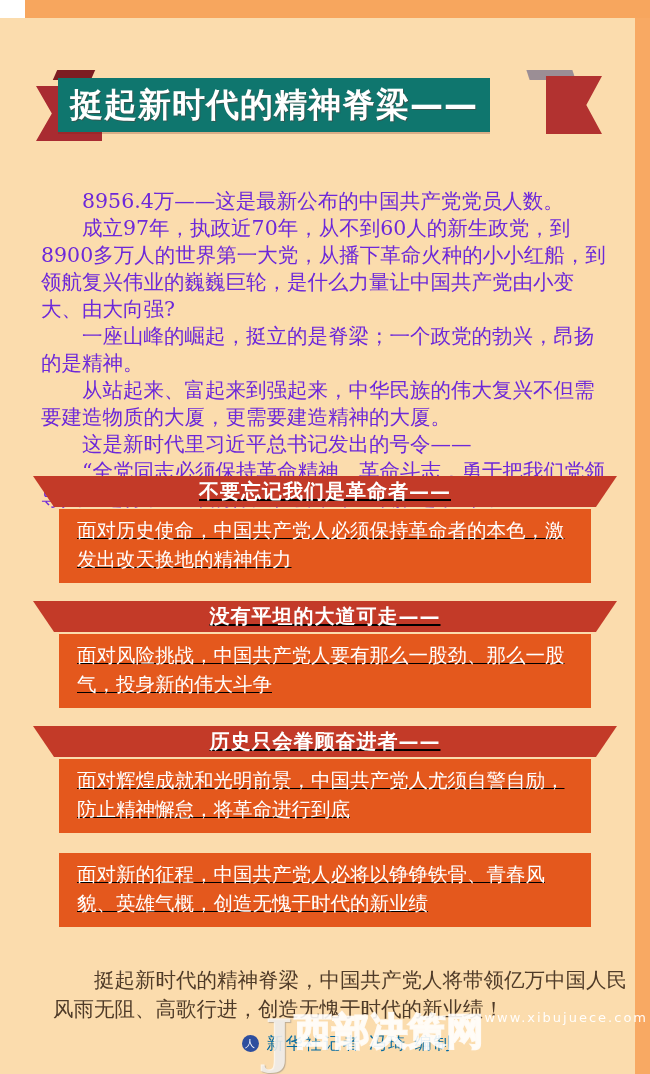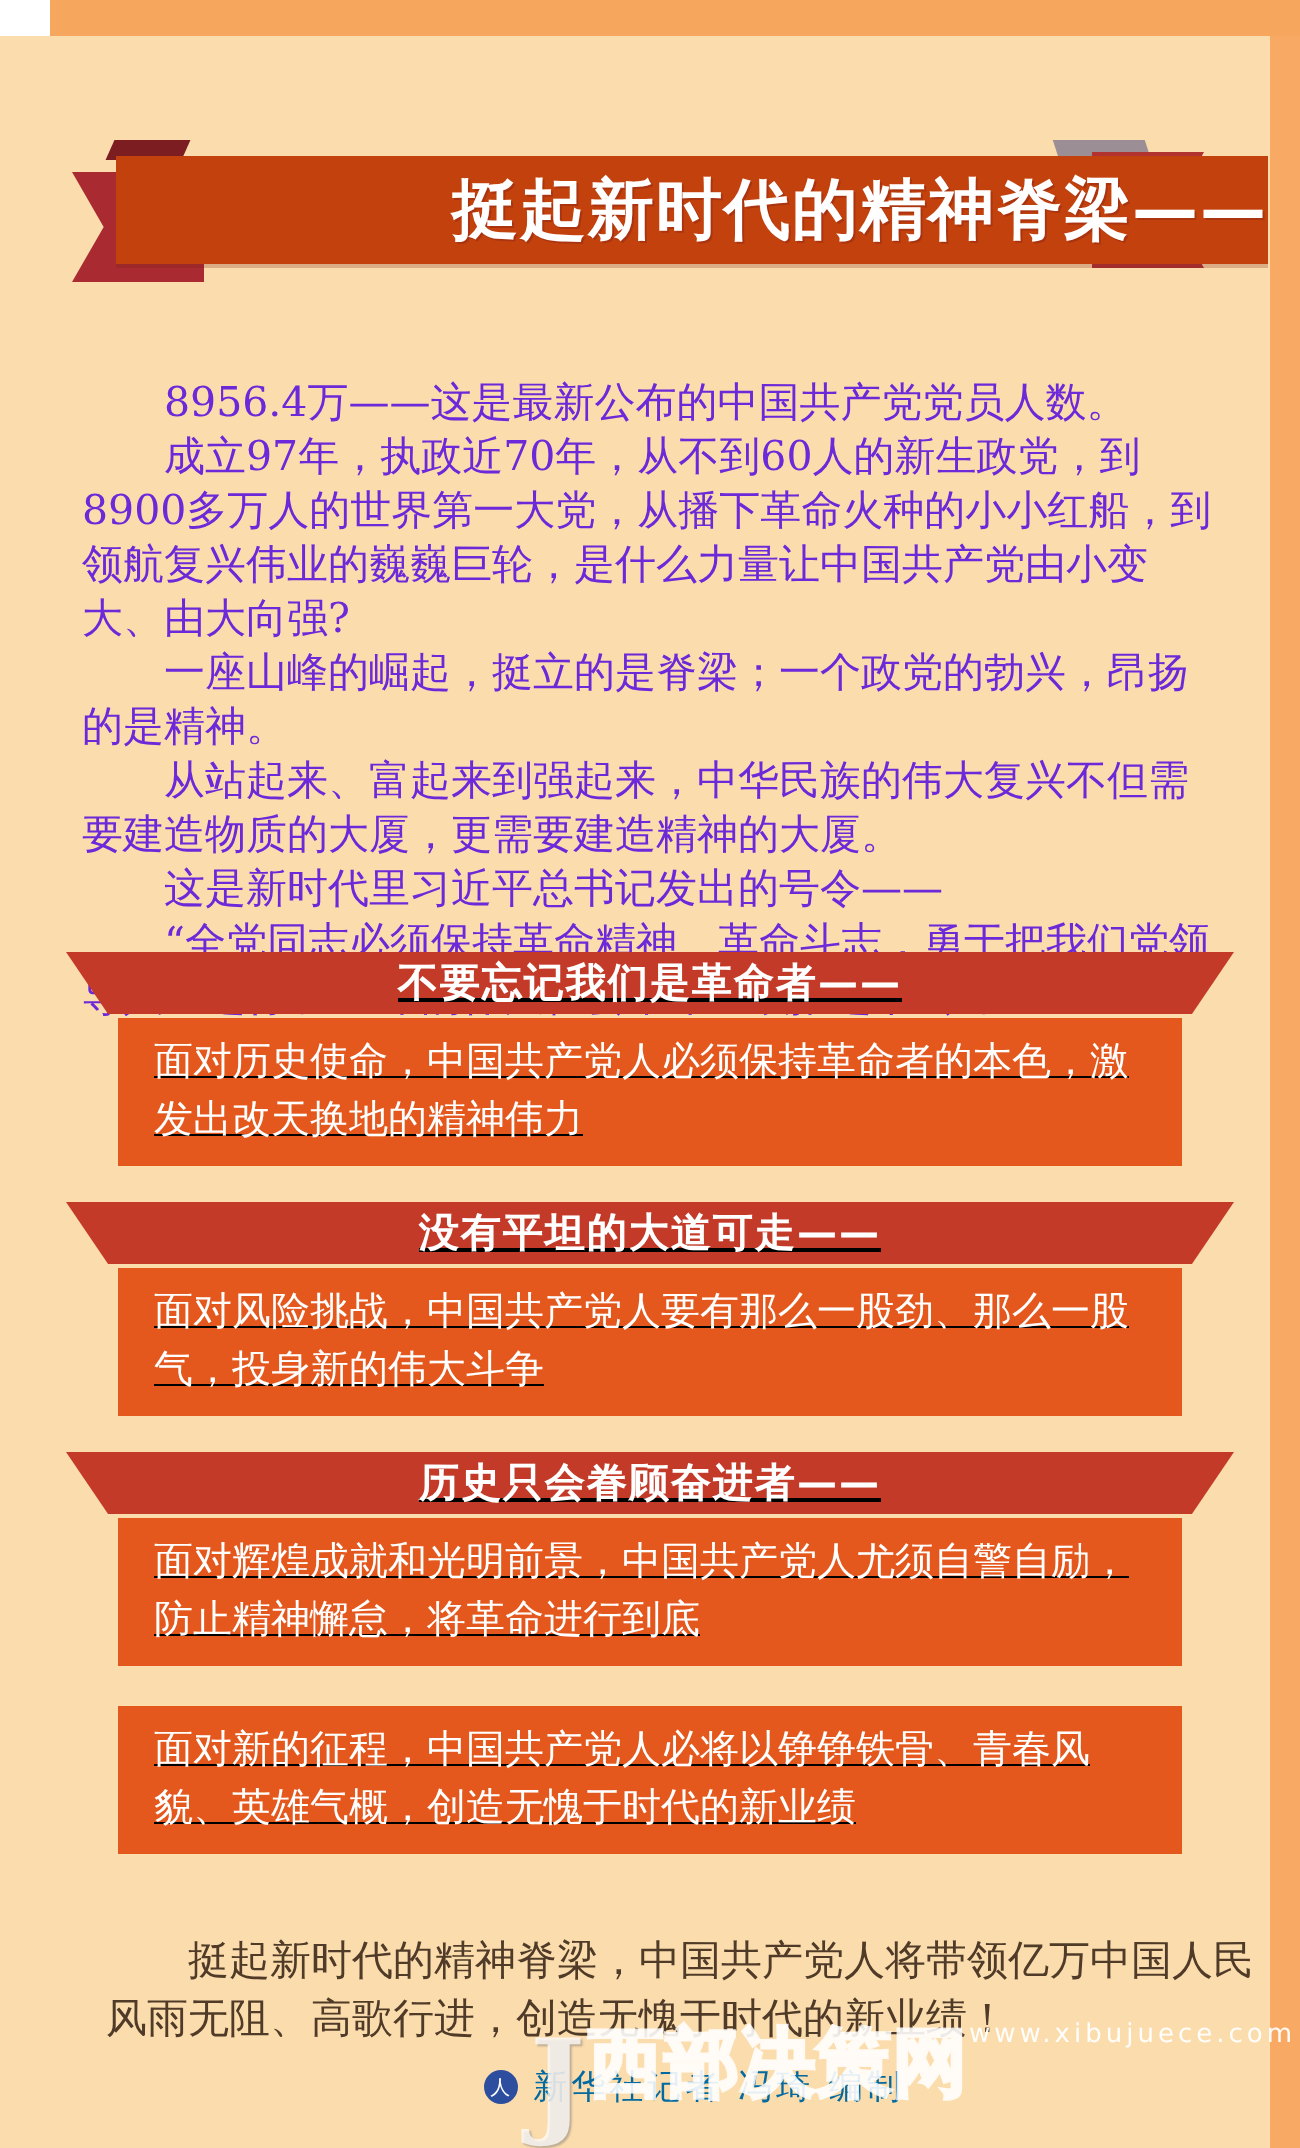--- a/index.html
+++ b/index.html
@@ -14,22 +14,22 @@
   .border-right{position:absolute;right:0;top:18px;bottom:0;width:15px;background:#f8a963;}
 
   
   .ribbon-fold-left{position:absolute;left:55px;top:70px;width:38px;height:10px;background:#7c1d22;transform:skewX(-24deg);}
   .ribbon-fold-right{position:absolute;left:528px;top:70px;width:46px;height:10px;background:#9b8e95;transform:skewX(18deg);}
   .ribbon-tail-left{position:absolute;left:36px;top:86px;width:66px;height:55px;background:#a92b31;
     clip-path:polygon(0 0,100% 0,100% 100%,0 100%,24% 50%);}
   .ribbon-tail-right{position:absolute;left:546px;top:76px;width:56px;height:58px;background:#b23230;
     clip-path:polygon(0 0,100% 0,72% 50%,100% 100%,0 100%);}
   .ribbon-band{
-    position:absolute;left:58px;top:78px;width:576px;height:54px;background:#c2410c;
-    display:flex;align-items:center;justify-content:flex-end;z-index:3;
+    position:absolute;left:58px;top:78px;width:432px;height:54px;background:#0f766e;
+    display:flex;align-items:center;justify-content:center;z-index:3;
     box-shadow:0 2px 0 rgba(120,30,25,0.25);
   }
   .ribbon-title{
     color:#ffffff;font-size:33px;font-weight:bold;letter-spacing:1px;white-space:nowrap;
     text-shadow:1px 1px 0 rgba(130,30,25,0.35);
   }
   .subtitle{
     position:absolute;left:0;top:146px;width:650px;text-align:center;
     color:#c51f1a;font-size:23px;font-weight:bold;letter-spacing:3px;
   }

